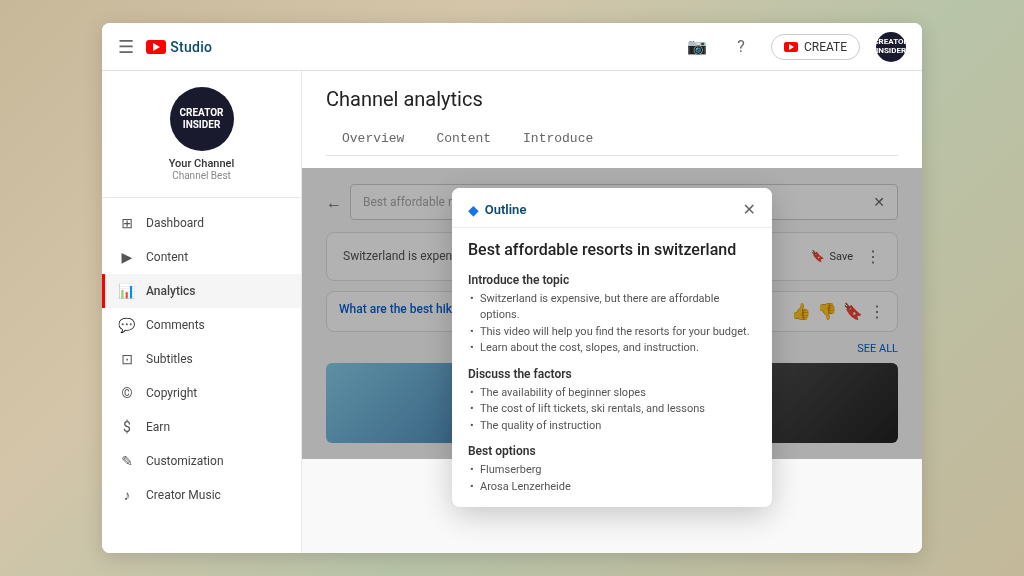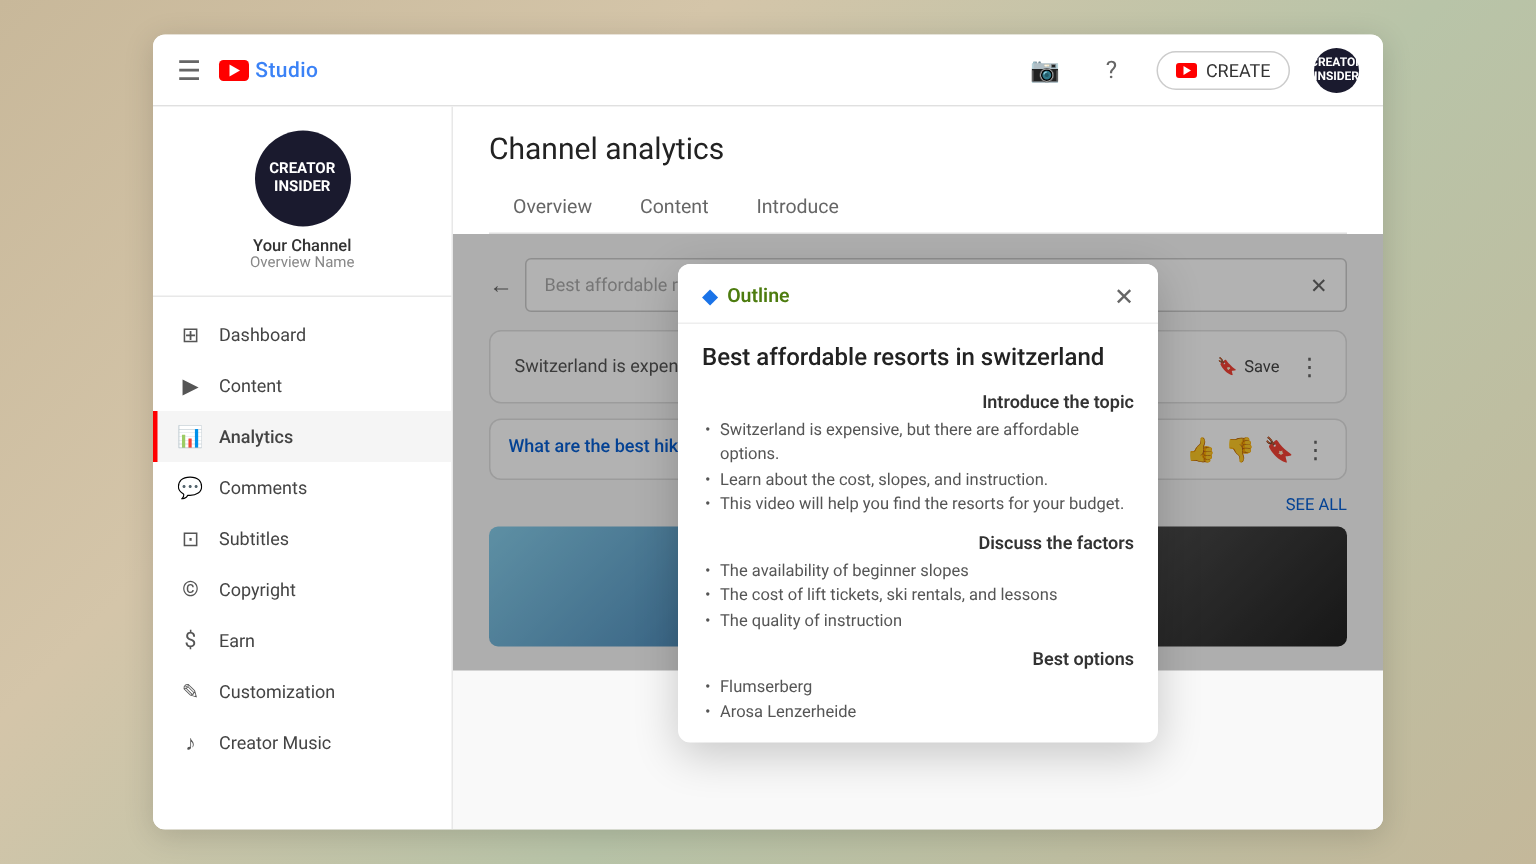--- a/index.html
+++ b/index.html
@@ -61,21 +61,21 @@
     .yt-icon::after {
       content: '';
       border-left: 7px solid white;
       border-top: 4px solid transparent;
       border-bottom: 4px solid transparent;
       margin-left: 1px;
     }
     .studio-text {
       font-size: 14px;
       font-weight: 500;
-      color: #3b82f6;
+      color: #0c4a6e;
       letter-spacing: 0.3px;
     }
     .top-bar-right {
       display: flex;
       align-items: center;
       gap: 16px;
     }
     .top-icon {
       width: 28px;
       height: 28px;
@@ -218,33 +218,34 @@
     }
 
     
     .page-area {
       flex: 1;
       background: #f9f9f9;
       overflow: hidden;
       position: relative;
     }
     .page-header {
-      padding: 16px 24px 0;
+      padding: 16px 24px 12px;
       background: #fff;
     }
     .page-title {
       font-size: 20px;
       font-weight: 400;
       color: #222;
       margin-bottom: 12px;
     }
     .tabs {
       display: flex;
       gap: 0;
       border-bottom: 1px solid #e0e0e0;
+      font-family: Liberation Mono, monospace;
     }
     .tab {
       padding: 8px 16px;
       font-size: 13px;
       color: #666;
       cursor: pointer;
       border-bottom: 2px solid transparent;
       margin-bottom: -1px;
     }
     .tab.active {
@@ -410,21 +411,21 @@
       align-items: center;
       gap: 6px;
     }
     .diamond-icon {
       color: #1a73e8;
       font-size: 14px;
     }
     .modal-title-text {
       font-size: 13px;
       font-weight: 600;
-      color: #4d7c0f;
+      color: #0c4a6e;
     }
     .modal-close {
       cursor: pointer;
       color: #666;
       font-size: 16px;
     }
     .modal-body {
       padding: 12px 16px;
     }
     .outline-main-title {
@@ -433,21 +434,20 @@
       color: #222;
       margin-bottom: 12px;
       line-height: 1.3;
     }
     .section-title {
       font-size: 12px;
       font-weight: 600;
       color: #333;
       margin-bottom: 4px;
       margin-top: 10px;
-      text-align: right;
     }
     .section-title:first-child {
       margin-top: 0;
     }
     .bullet-list {
       padding-left: 0;
       list-style: none;
     }
     .bullet-list li {
       font-size: 11px;
@@ -493,21 +493,21 @@
     </div>
   </div>
 
   <div class="main-content">
 
     <div class="sidebar">
       <div class="channel-info">
         <div class="channel-avatar">CREATOR
 INSIDER</div>
         <div class="channel-label">Your Channel</div>
-        <div class="channel-name">Overview Name</div>
+        <div class="channel-name">Channel Best</div>
       </div>
       <div class="nav-items">
         <div class="nav-item">
           <span class="nav-icon">⊞</span>
           <span>Dashboard</span>
         </div>
         <div class="nav-item">
           <span class="nav-icon">▶</span>
           <span>Content</span>
         </div>
@@ -600,22 +600,22 @@
                 <span class="modal-title-text">Outline</span>
               </div>
               <span class="modal-close">✕</span>
             </div>
             <div class="modal-body">
               <div class="outline-main-title">Best affordable resorts in switzerland</div>
 
               <div class="section-title">Introduce the topic</div>
               <ul class="bullet-list">
                 <li>Switzerland is expensive, but there are affordable options.</li>
+                <li>This video will help you find the resorts for your budget.</li>
                 <li>Learn about the cost, slopes, and instruction.</li>
-                <li>This video will help you find the resorts for your budget.</li>
               </ul>
 
               <div class="section-title">Discuss the factors</div>
               <ul class="bullet-list">
                 <li>The availability of beginner slopes</li>
                 <li>The cost of lift tickets, ski rentals, and lessons</li>
                 <li>The quality of instruction</li>
               </ul>
 
               <div class="section-title">Best options</div>

